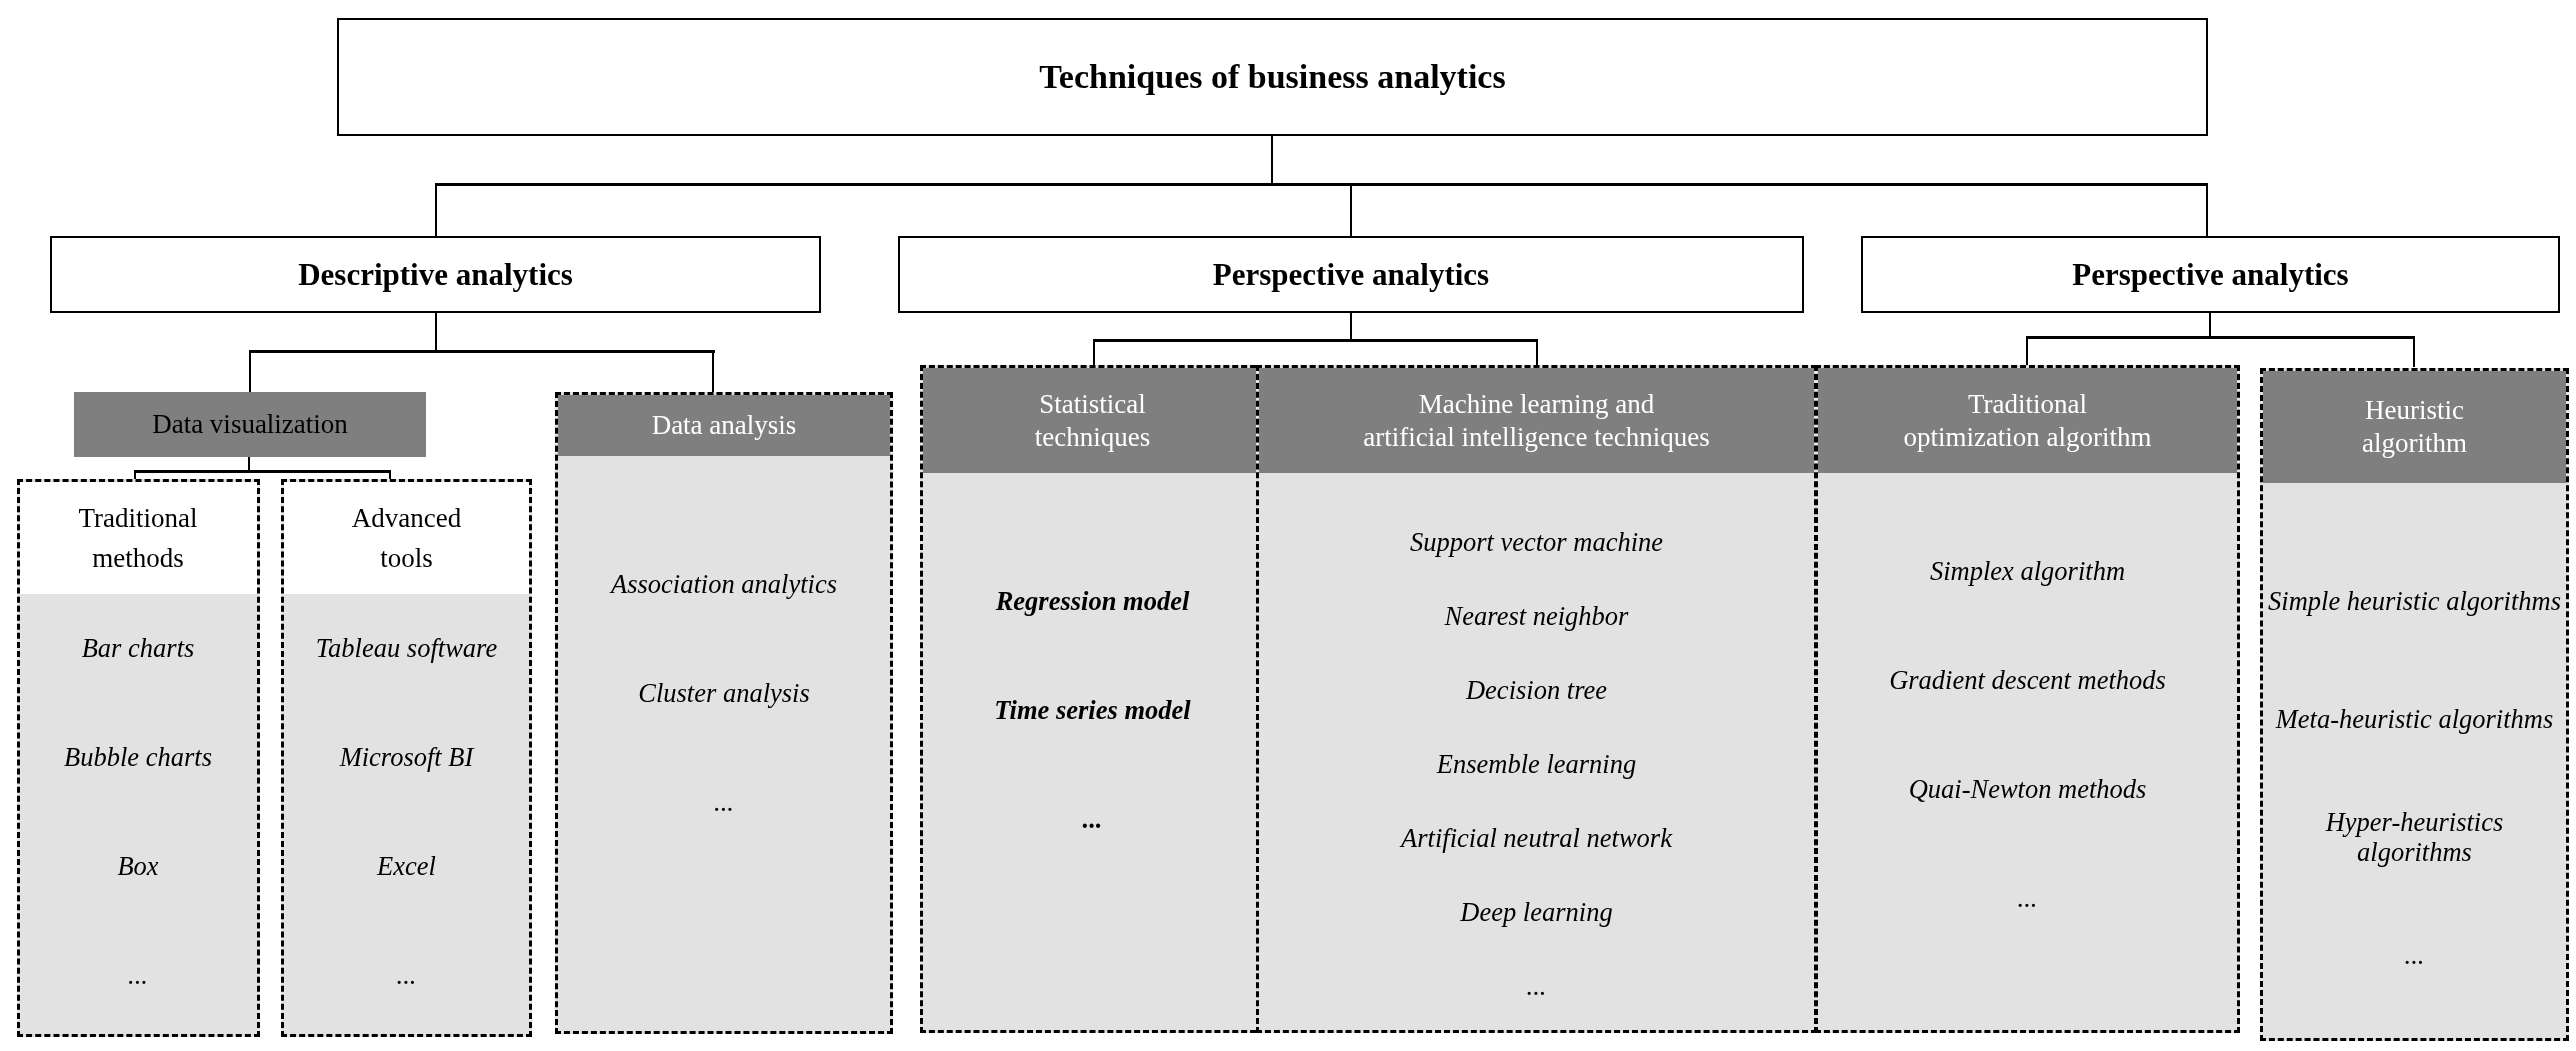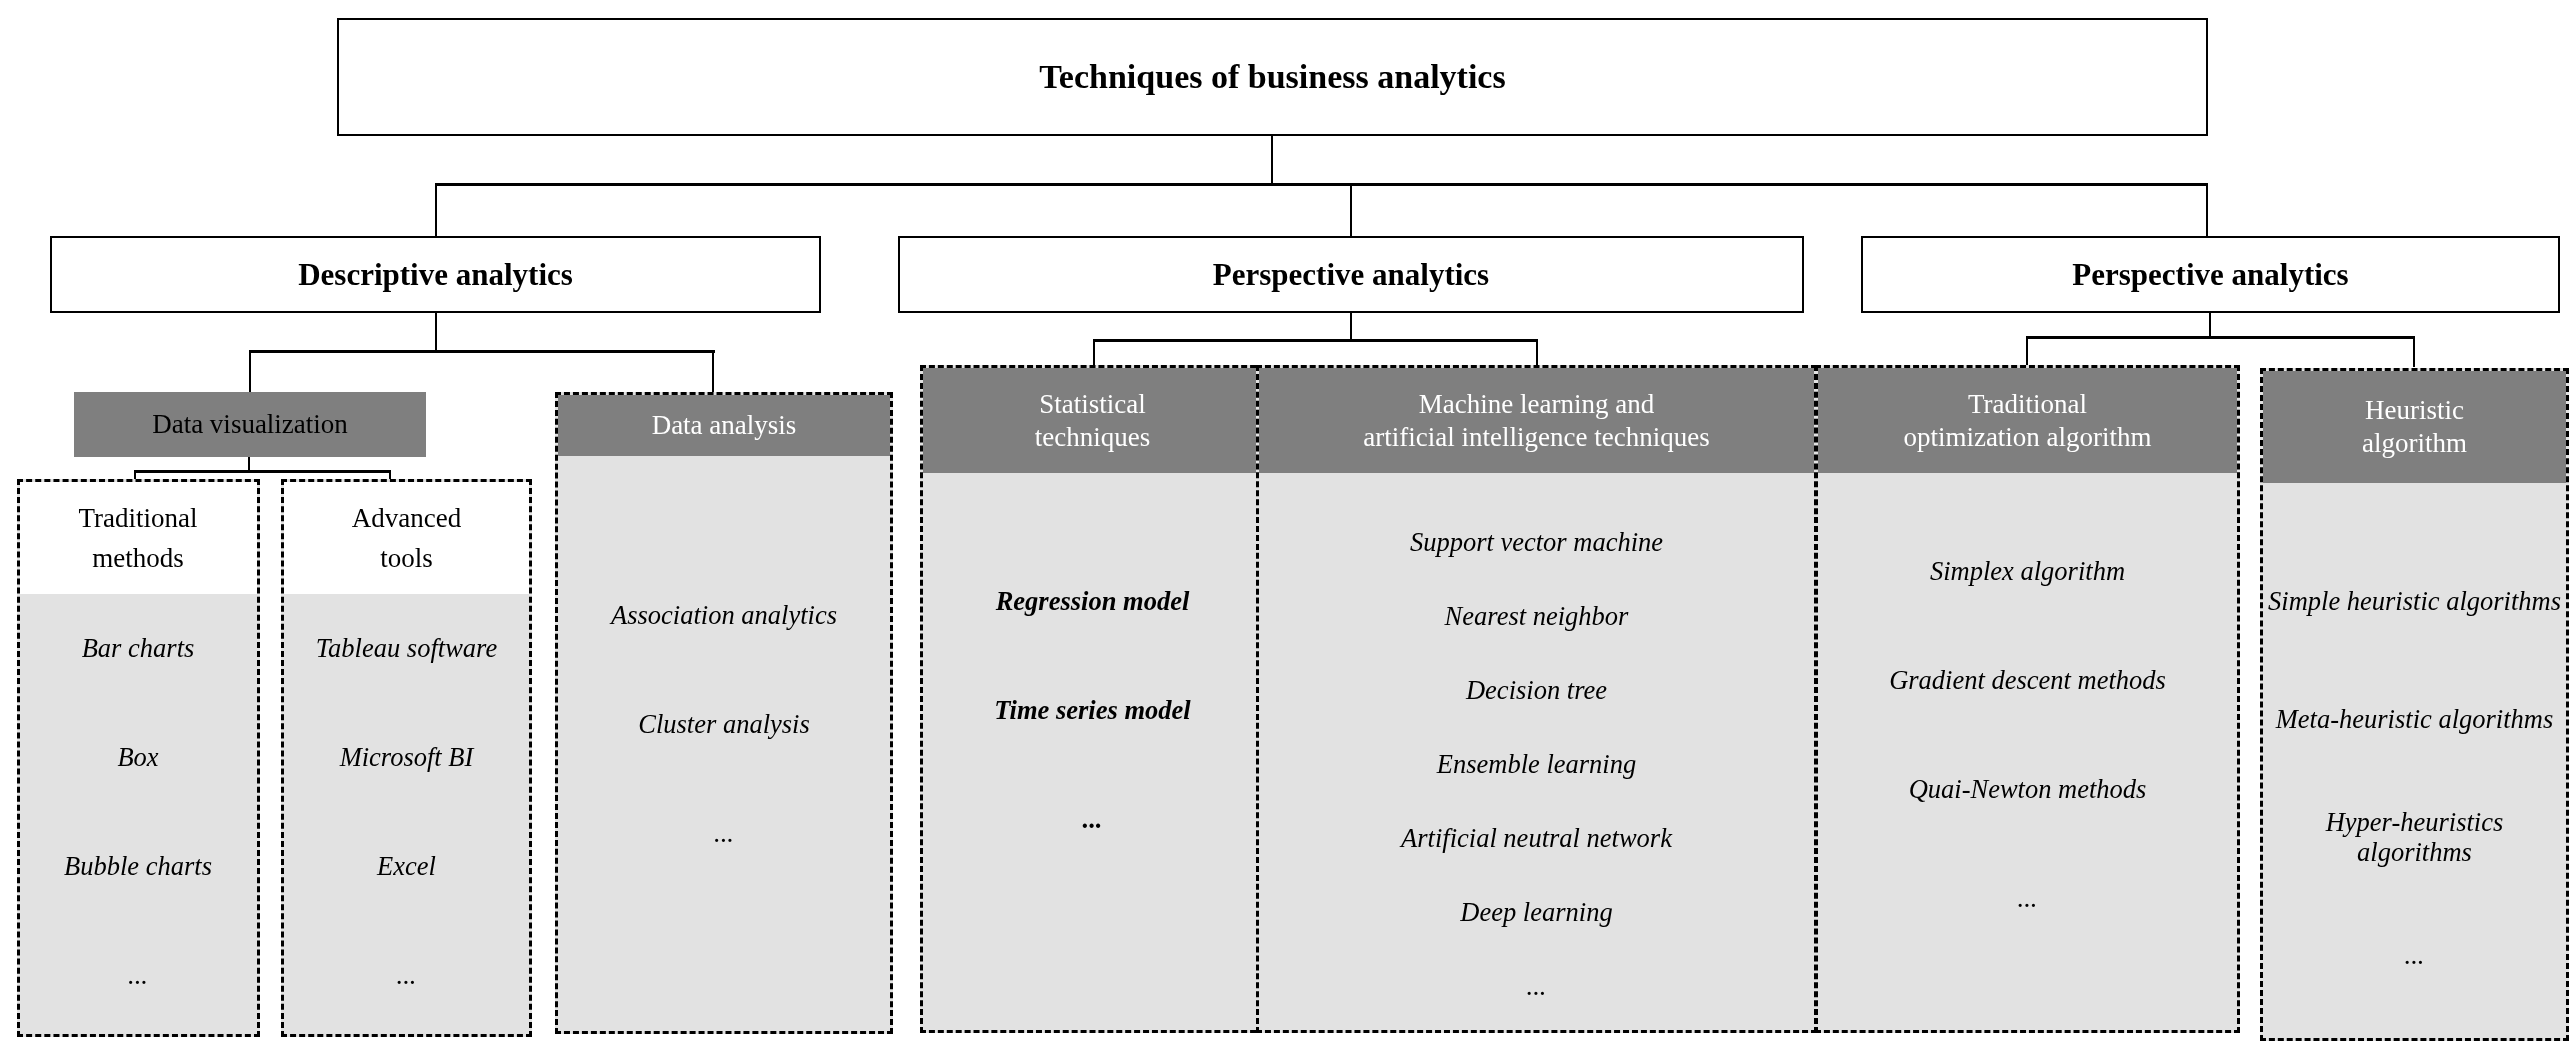--- a/index.html
+++ b/index.html
@@ -102,22 +102,22 @@
     <span>Data visualization</span>
   </div>
 
   <div class="col" style="left:16.5px;top:479px;width:243px;height:558px;">
     <div class="hdr-white" style="height:112px;">
       <span>Traditional</span>
       <span>methods</span>
     </div>
     <div class="body">
       <div class="item h185">Bar charts</div>
+      <div class="item h185">Bubble charts</div>
       <div class="item h185">Box</div>
-      <div class="item h185">Bubble charts</div>
       <div class="item h185">...</div>
     </div>
   </div>
 
   <div class="col" style="left:281px;top:479px;width:251px;height:558px;">
     <div class="hdr-white" style="height:112px;">
       <span>Advanced</span>
       <span>tools</span>
     </div>
     <div class="body">
@@ -125,21 +125,21 @@
       <div class="item h185">Microsoft BI</div>
       <div class="item h185">Excel</div>
       <div class="item h185">...</div>
     </div>
   </div>
 
   <div class="col" style="left:555px;top:392px;width:338px;height:642px;">
     <div class="hdr-gray" style="height:61px;">
       <span>Data analysis</span>
     </div>
-    <div class="body" style="padding-top:105px;">
+    <div class="body" style="padding-top:74px;">
       <div class="item h185">Association analytics</div>
       <div class="item h185">Cluster analysis</div>
       <div class="item h185">...</div>
     </div>
   </div>
 
   <div class="col" style="left:920px;top:365px;width:345px;height:668px;">
     <div class="hdr-gray" style="height:105px;">
       <span>Statistical</span>
       <span>techniques</span>

